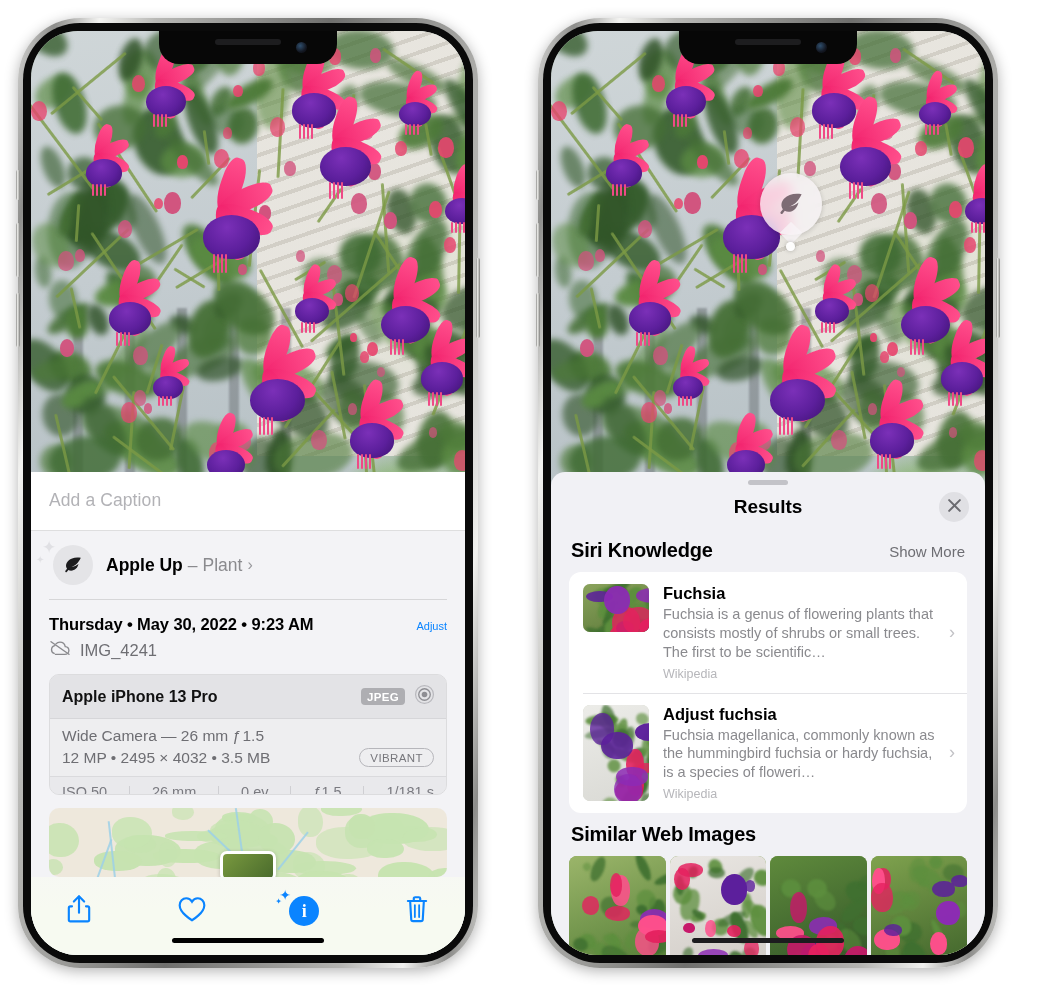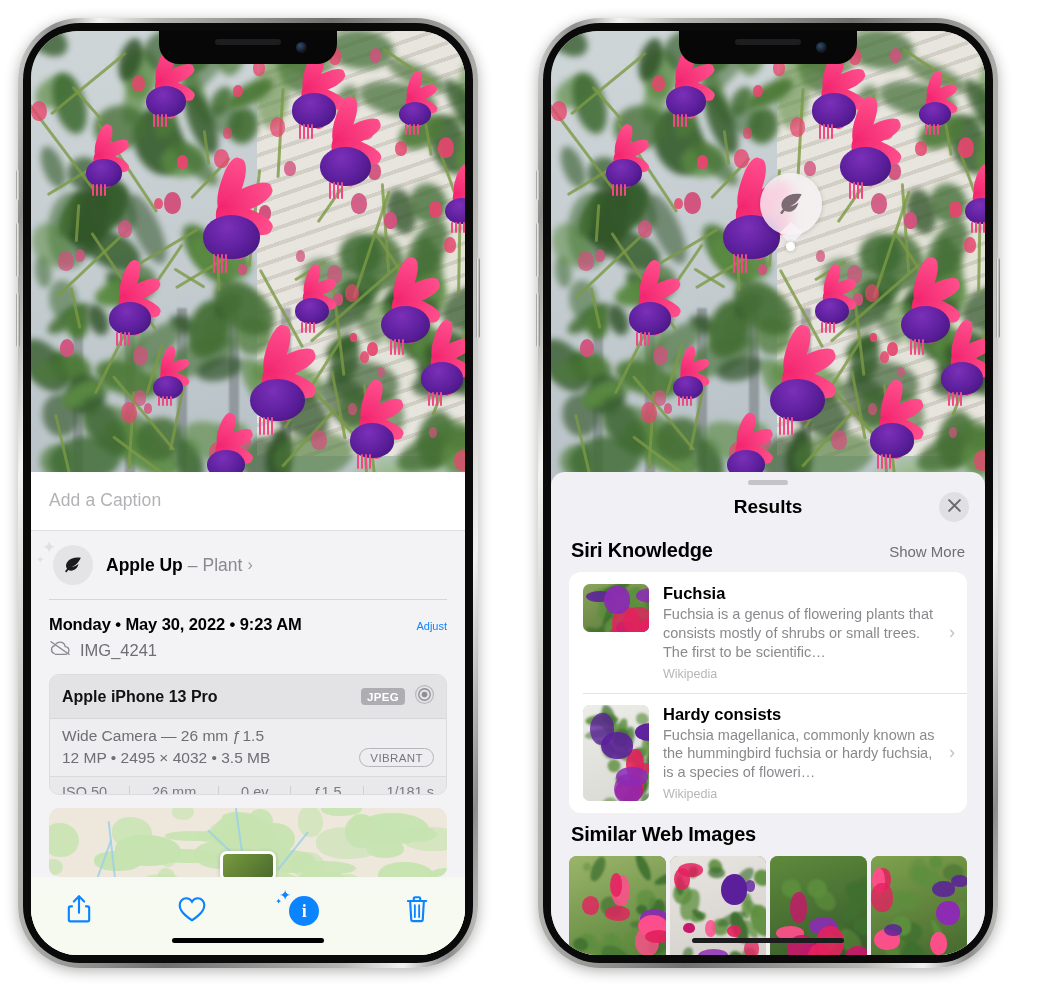--- a/index.html
+++ b/index.html
@@ -718,21 +718,21 @@
             <span class="lookup-strong">Apple Up</span>
             <span class="lookup-dim">–</span>
             <span class="lookup-dim">Plant</span>
             <span class="chev-sm">›</span>
           </div>
         </div>
 
         <div class="divider"></div>
 
         <div class="date-row">
-          <div class="date-text">Monday • May 30, 2022 • 9:23 AM</div>
+          <div class="date-text">Thursday • May 30, 2022 • 9:23 AM</div>
           <div class="adjust-link">Adjust</div>
         </div>
 
         <div class="filename-row">
           <span>
             <svg width="22" height="16" viewBox="0 0 26 18" aria-hidden="true">
               <path d="M7.5 16.5h11.2c2.7 0 4.8-2.1 4.8-4.6 0-2.4-1.9-4.4-4.3-4.6C18.6 4.2 16 2 12.9 2c-1.9 0-3.6.8-4.7 2.1" fill="none" stroke="#8a8a8e" stroke-width="1.6" stroke-linecap="round"></path>
               <path d="M6.9 6.1C4.6 6.6 3 8.6 3 11c0 2.1 1.3 3.8 3.1 4.4" fill="none" stroke="#8a8a8e" stroke-width="1.6" stroke-linecap="round"></path>
               <line x1="2.4" y1="1.6" x2="23.6" y2="16.4" stroke="#8a8a8e" stroke-width="1.7" stroke-linecap="round"></line>
             </svg>
@@ -1382,21 +1382,21 @@
                   <div style="position:absolute;left:81.49056855658561%;top:60.47777774765984%;width:17.036767486034318px;height:10.743377209055879px;border-radius:52% 48% 46% 50%;background:#e5215f;filter:blur(.7px);opacity:0.78"></div>
                   <div style="position:absolute;left:48.74229850654598%;top:78.64181641426022%;width:27.397250660414457px;height:21.913972383324975px;border-radius:52% 48% 46% 50%;background:#c7186a;filter:blur(.7px);opacity:0.86"></div>
                   <div style="position:absolute;left:79.01171926362986%;top:19.337435969774347%;width:28.614853092755588px;height:17.725806955120436px;border-radius:52% 48% 46% 50%;background:#5c1f9c;filter:blur(.7px);opacity:0.97"></div>
                   <div style="position:absolute;left:65.69396409471238%;top:46.50488378782984%;width:17.228128436593398px;height:30.88467980403671px;border-radius:52% 48% 46% 50%;background:#e5215f;filter:blur(.7px);opacity:0.89"></div>
                   <div style="position:absolute;left:50.62422754737745%;top:65.04059317756472%;width:31.18835640940273px;height:19.381559376316872px;border-radius:52% 48% 46% 50%;background:#8d2bb5;filter:blur(.7px);opacity:0.85"></div>
                   <div style="position:absolute;left:47.578611396056885%;top:72.7515650134308%;width:27.482385643516846px;height:29.606527337621213px;border-radius:52% 48% 46% 50%;background:#8d2bb5;filter:blur(.7px);opacity:0.78"></div>
                   <div style="position:absolute;left:27.115834964027552%;top:28.12091292260257%;width:31.730718861208633px;height:26.986251838964527px;border-radius:52% 48% 46% 50%;background:#5c1f9c;filter:blur(.7px);opacity:0.87"></div>
                 </div>
             </div>
             <div class="ktext">
-              <div class="ktitle">Hardy consists</div>
+              <div class="ktitle">Adjust fuchsia</div>
               <div class="kdesc">Fuchsia magellanica, commonly known as the hummingbird fuchsia or hardy fuchsia, is a species of floweri…</div>
               <div class="ksrc">Wikipedia</div>
             </div>
             <div class="kchev">›</div>
           </div>
         </div>
 
         <div class="section-head" style="padding-bottom:6px;">
           <div class="section-title">Similar Web Images</div>
         </div>

